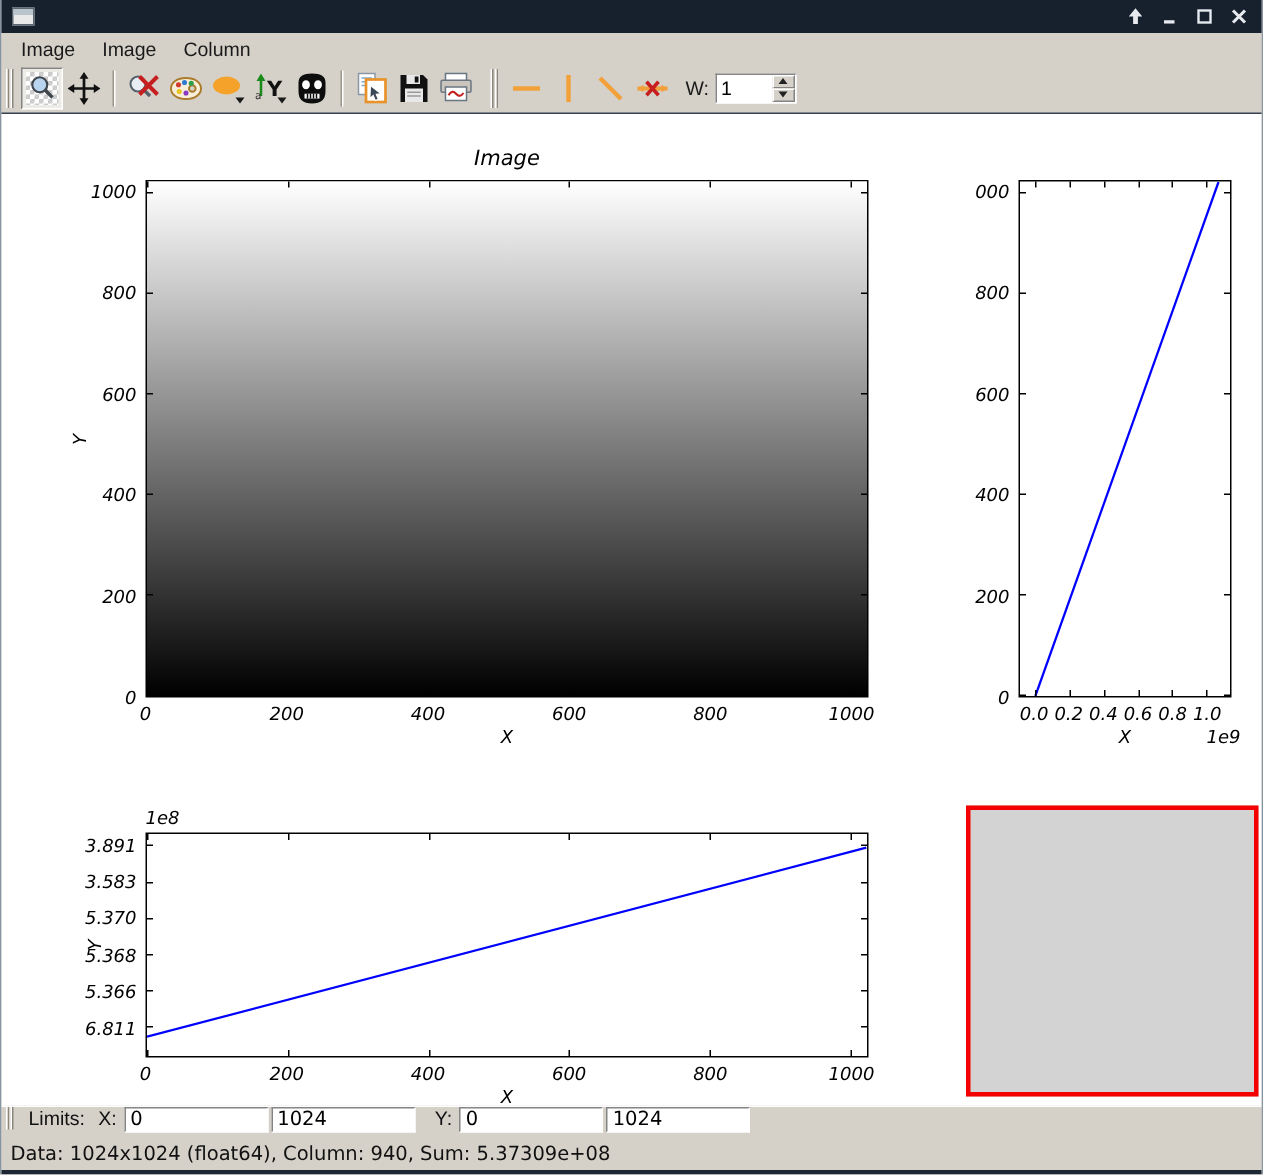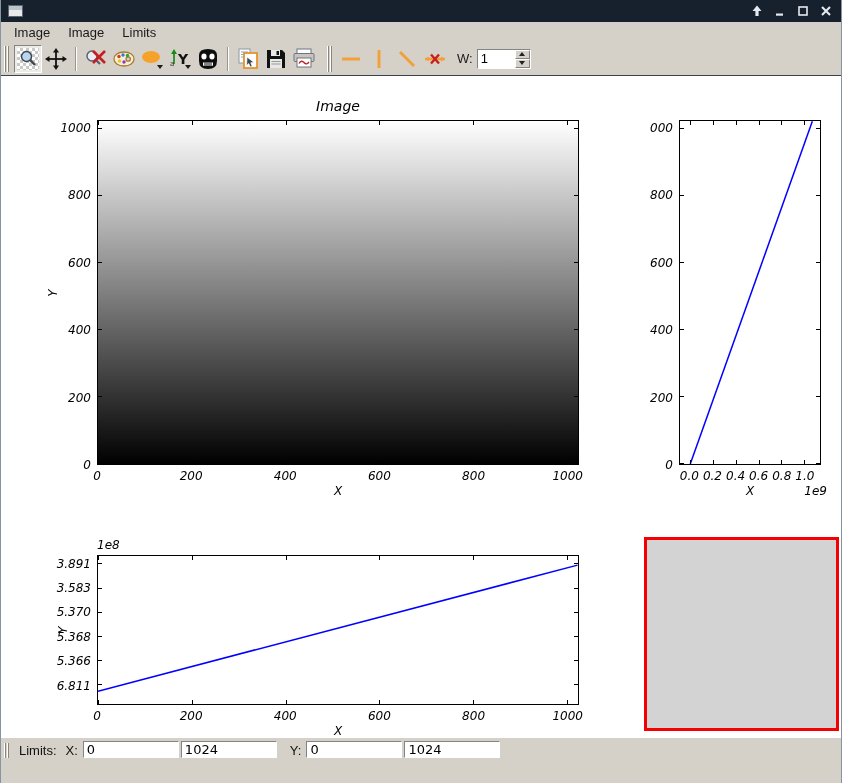--- a/index.html
+++ b/index.html
@@ -69,21 +69,21 @@
   .ylabel { position:absolute; top:50%; font-size:12px; transform:translate(-50%,-50%) rotate(-90deg); }
   .offset-tl { position:absolute; left:0; bottom:calc(100% + 3px); font-size:12px; }
   .offset-br { position:absolute; right:-6px; top:calc(100% + 19px); font-size:12px; }
   #image-plot  { left:96px;  top:44px;  width:482px; height:345px; }
   #row-plot    { left:678px; top:44px;  width:142px; height:345px; }
   #col-plot    { left:96px;  top:479px; width:482px; height:150px; }
   .roi-panel { position:absolute; left:643px; top:461px; width:195px; height:194px;
                background:#d3d3d3; border:3px solid #f40000; }
 
   
-  .limitsbar { height:21px; background:#d5d1c9; display:flex; align-items:flex-end; padding-left:2px;
+  .limitsbar { height:21px; background:#d5d1c9; display:flex; align-items:flex-start; padding-left:2px;
                border-top:1px solid #ffffff; flex:0 0 auto; }
   .lb-handle { width:7px; height:15px; margin:0 3px 0 1px; display:flex; }
   .lb-handle i { width:2px; height:100%; background:#d5d1c9; border-left:1px solid #fff; border-right:1px solid #8a867c; margin-right:1px; }
   .limitsbar label { color:#111; }
   .limit-input { width:96px; height:17px; border:1px solid; border-color:#848484 #fff #fff #848484;
                  background:#fff; font:13px "DejaVu Sans",sans-serif; padding-left:3px; outline:none; }
 
   
   .statusbar { height:25px; background:#d5d1c9; display:flex; align-items:center; padding-left:6px;
                border-bottom:3px solid #1d2733; font-family:"DejaVu Sans",sans-serif; font-size:13px;
@@ -116,21 +116,21 @@
         <svg width="12" height="12" viewBox="0 0 12 12">
             <path d="M2 2 L10 10 M10 2 L2 10" stroke="#e6eaef" stroke-width="2.1"></path>
           </svg>
       </div>
     </div>
   </div>
 
   <div class="menubar">
     <span class="menu-item">Image</span>
     <span class="menu-item">Image</span>
-    <span class="menu-item">Limits</span>
+    <span class="menu-item">Column</span>
   </div>
 
   <div class="toolbar">
     <div class="tb-handle">
         <i></i>
         <i></i>
       </div>
 
     <div class="tb-btn pressed">
       <span class="checker">
@@ -423,14 +423,17 @@
       </div>
     <label style="margin-left:5px;">Limits:</label>
     <label style="margin-left:9px;">X:</label>
     <input class="limit-input" style="margin-left: 5px;" value="0">
     <input class="limit-input" style="margin-left: 2px;" value="1024">
     <label style="margin-left:13px;">Y:</label>
     <input class="limit-input" style="margin-left: 5px;" value="0">
     <input class="limit-input" style="margin-left: 2px;" value="1024">
   </div>
 
+  <div class="statusbar">
+    <span>Data: 1024x1024 (float64), Column: 940, Sum: 5.37309e+08</span>
+  </div>
 
 </div>
 
 </body></html>

